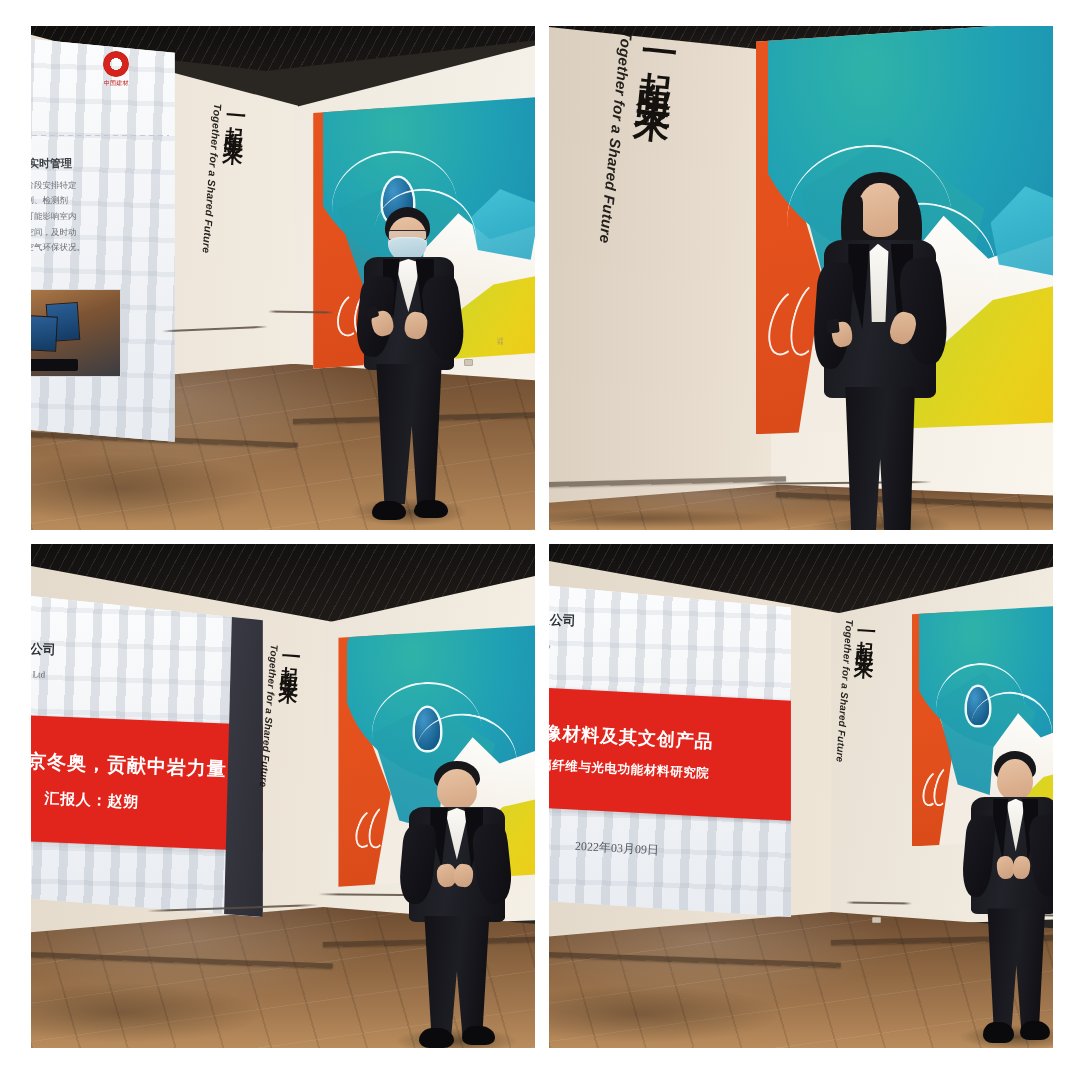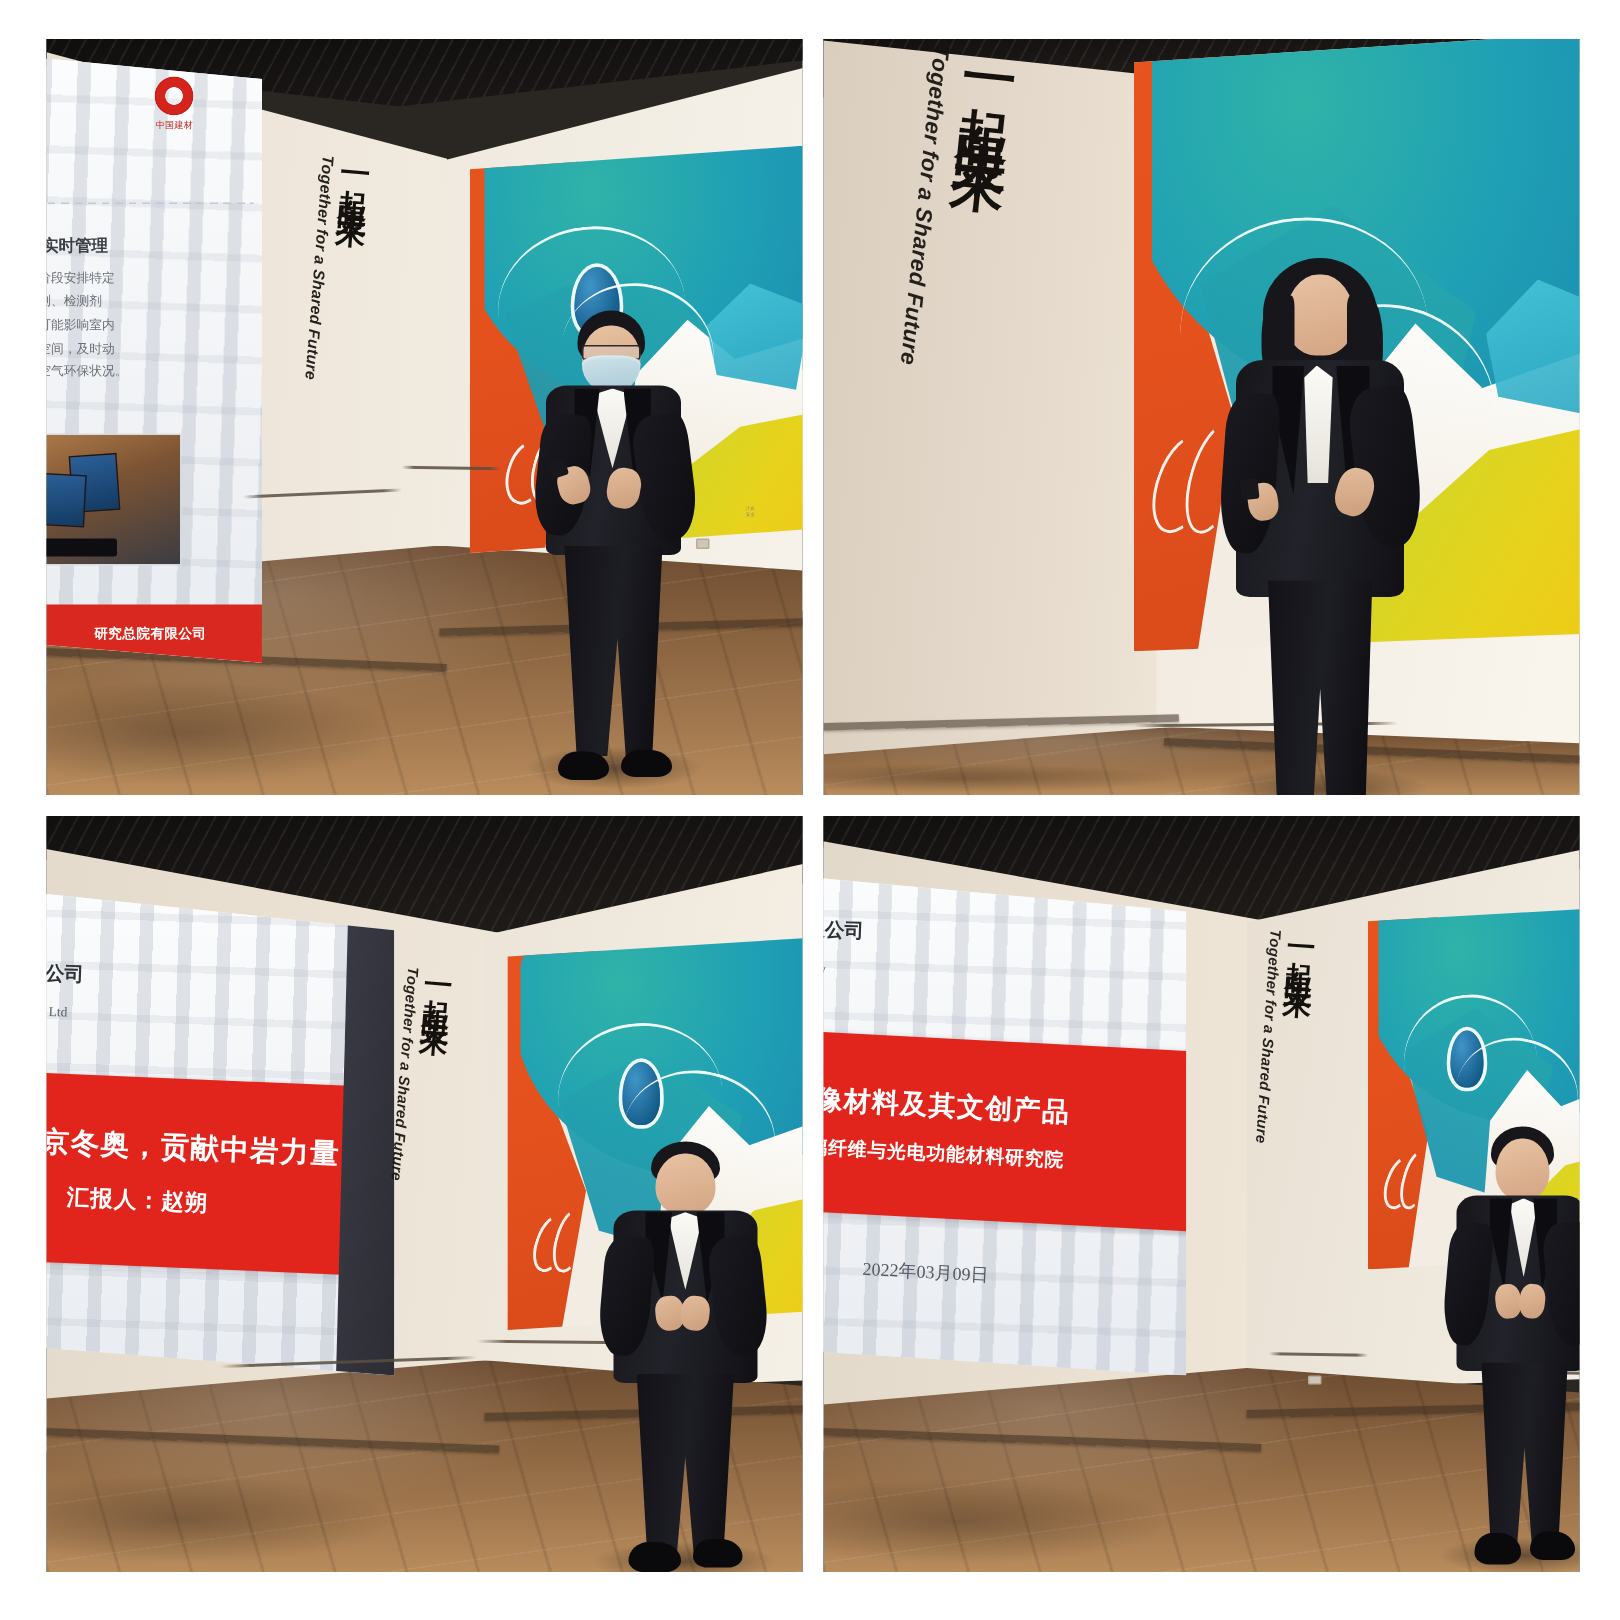--- a/index.html
+++ b/index.html
@@ -322,23 +322,20 @@
       </div>
 
       <div class="slide-photo" style="left:-8%;top:62%;width:72%;height:22%;">
         <div class="mon" style="left:30%;top:16%;width:30%;height:44%;transform:rotate(-4deg)"></div>
         <div class="mon" style="left:12%;top:30%;width:28%;height:40%;transform:rotate(3deg)"></div>
         <div style="position:absolute;left:8%;bottom:6%;width:52%;height:14%;
                     background:#0e0e12;border-radius:2px"></div>
 
       </div>
 
-      <div class="slide-footer" style="height:9.5%">
-        <span>研究总院有限公司</span>
-      </div>
     </div>
 
     <div class="slogan" style="left:33.5%;top:15.5%;height:62%;transform:rotate(4.5deg)">
       <span class="en" style="font-size:10.5px">Together for a Shared Future</span>
       <span class="cn" style="font-size:20px;margin-left:2px">一起向未来</span>
     </div>
 
     <div class="mural" style="left:56%;top:14%;width:46%;height:54%;
                 clip-path:polygon(0 6%,100% 0,100% 94%,0 100%)">
       <div class="mu-orange"></div>

